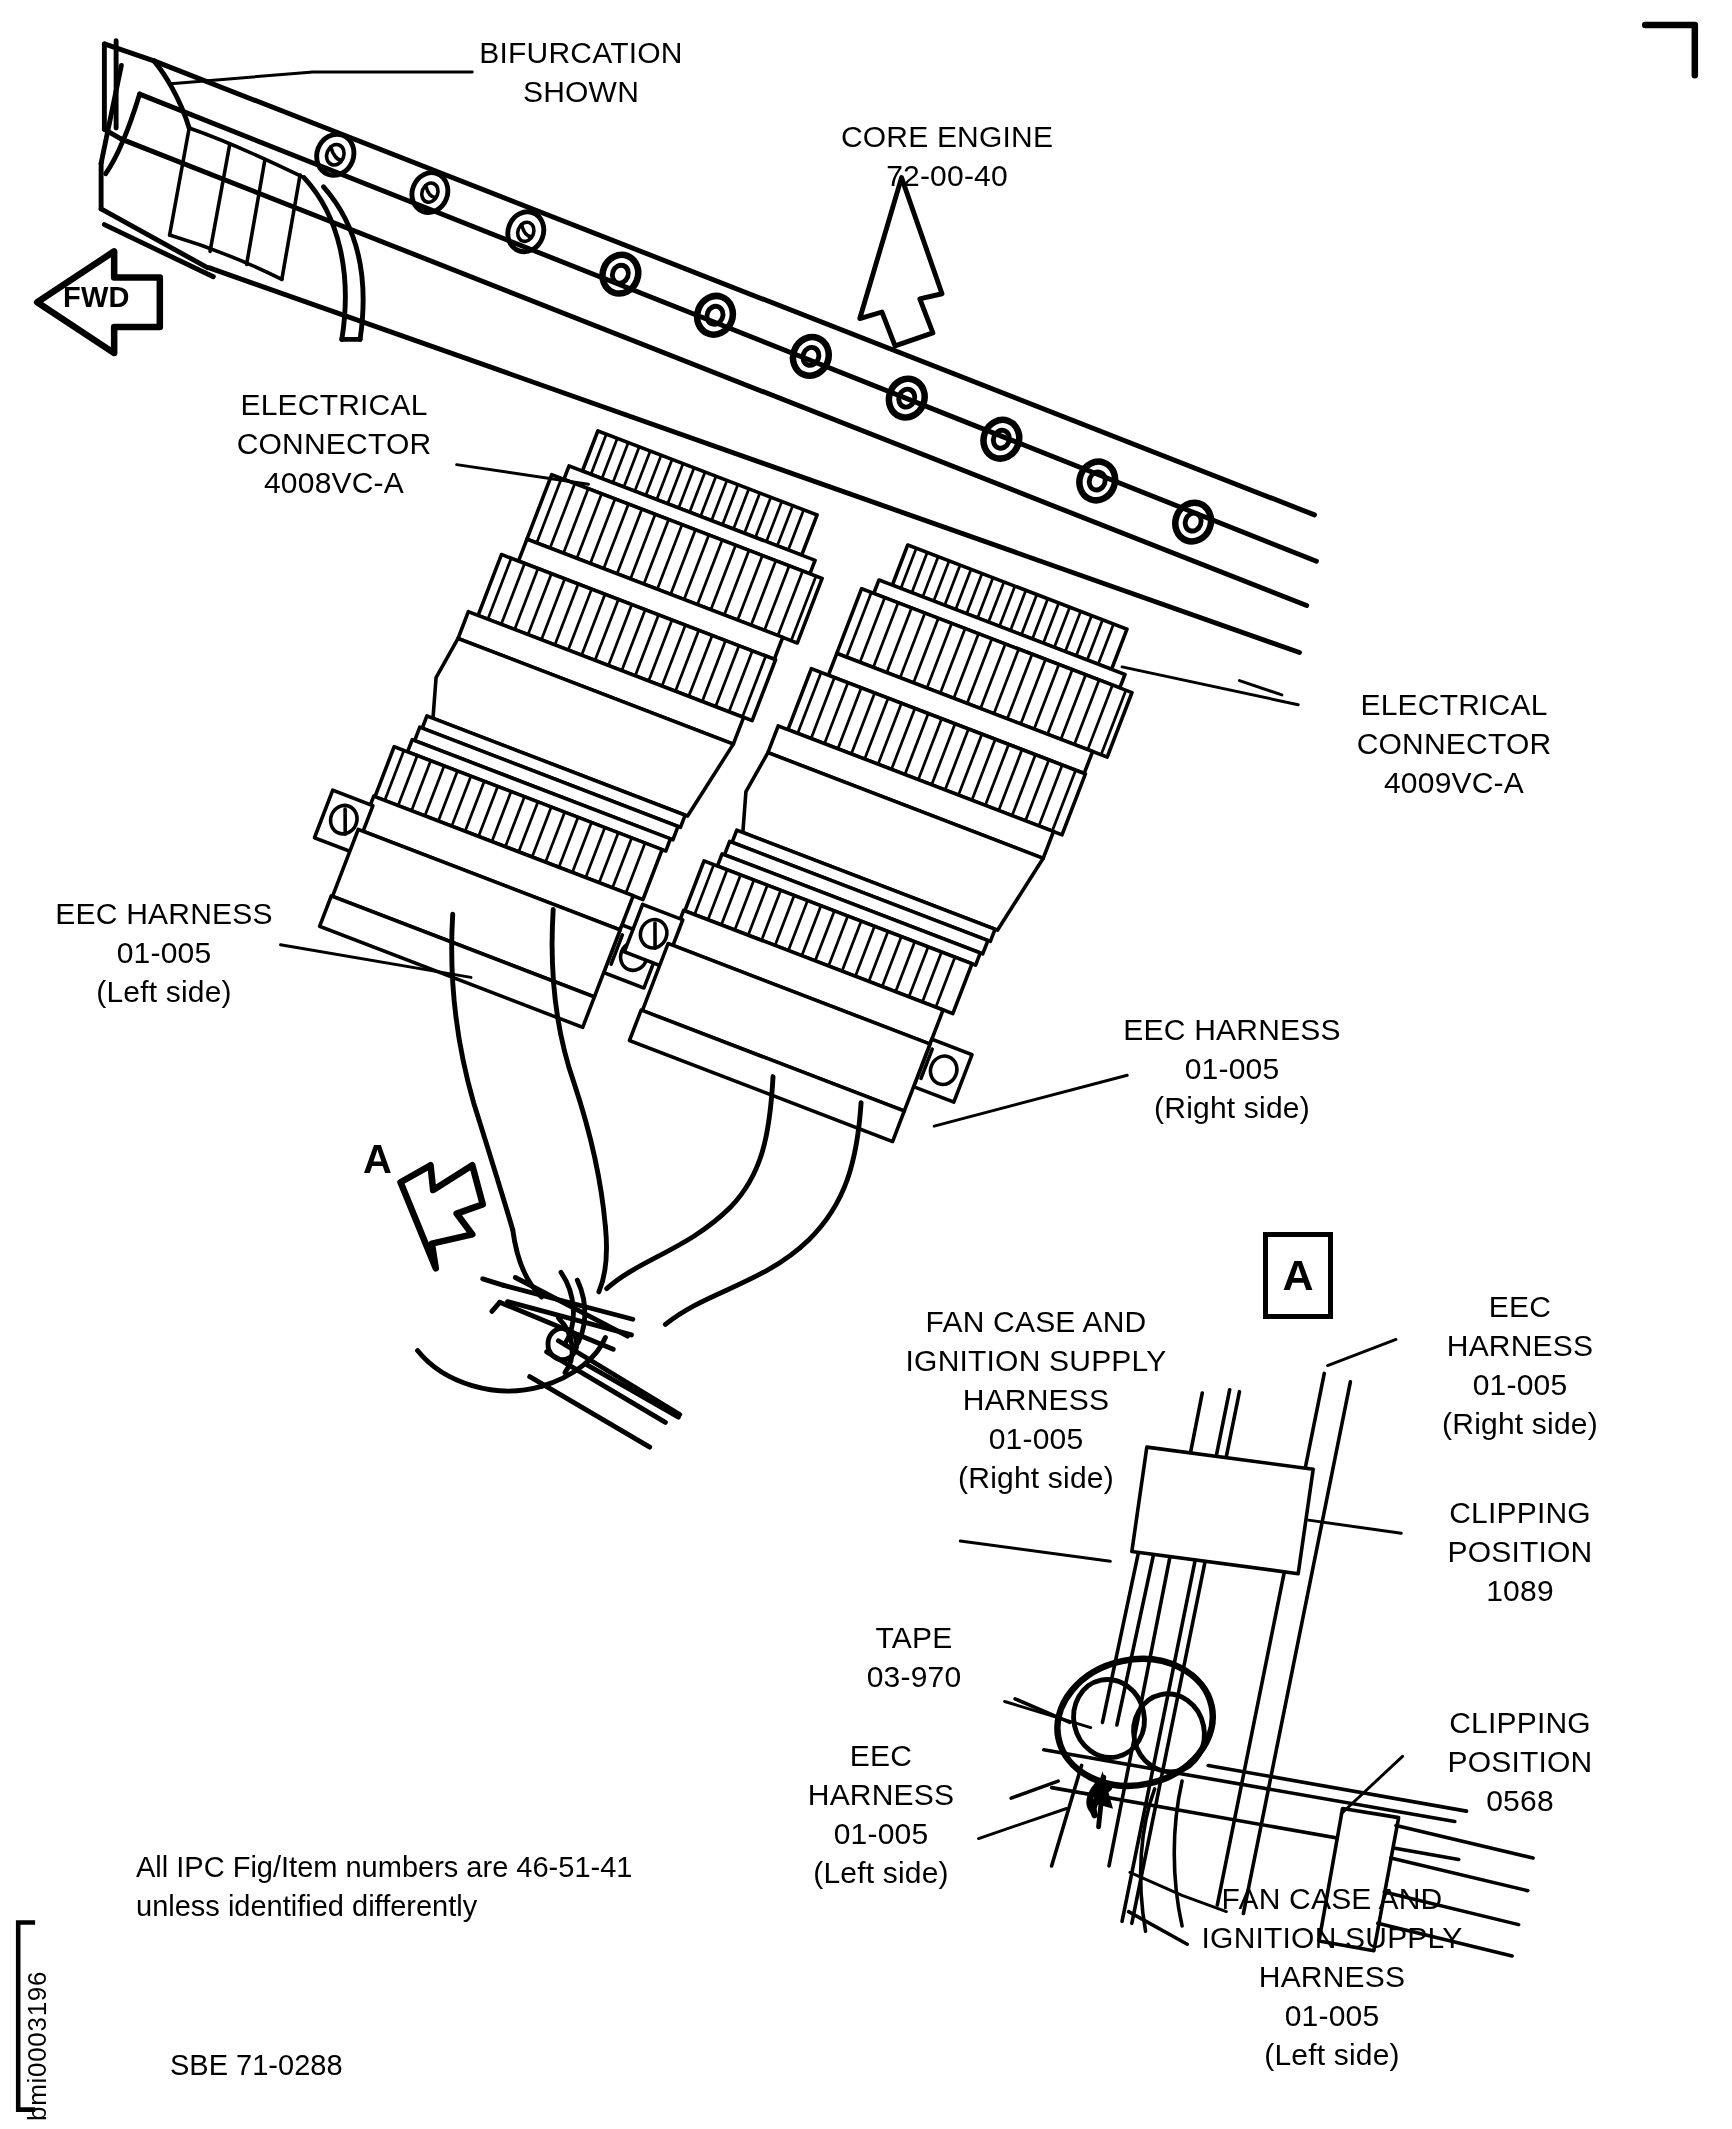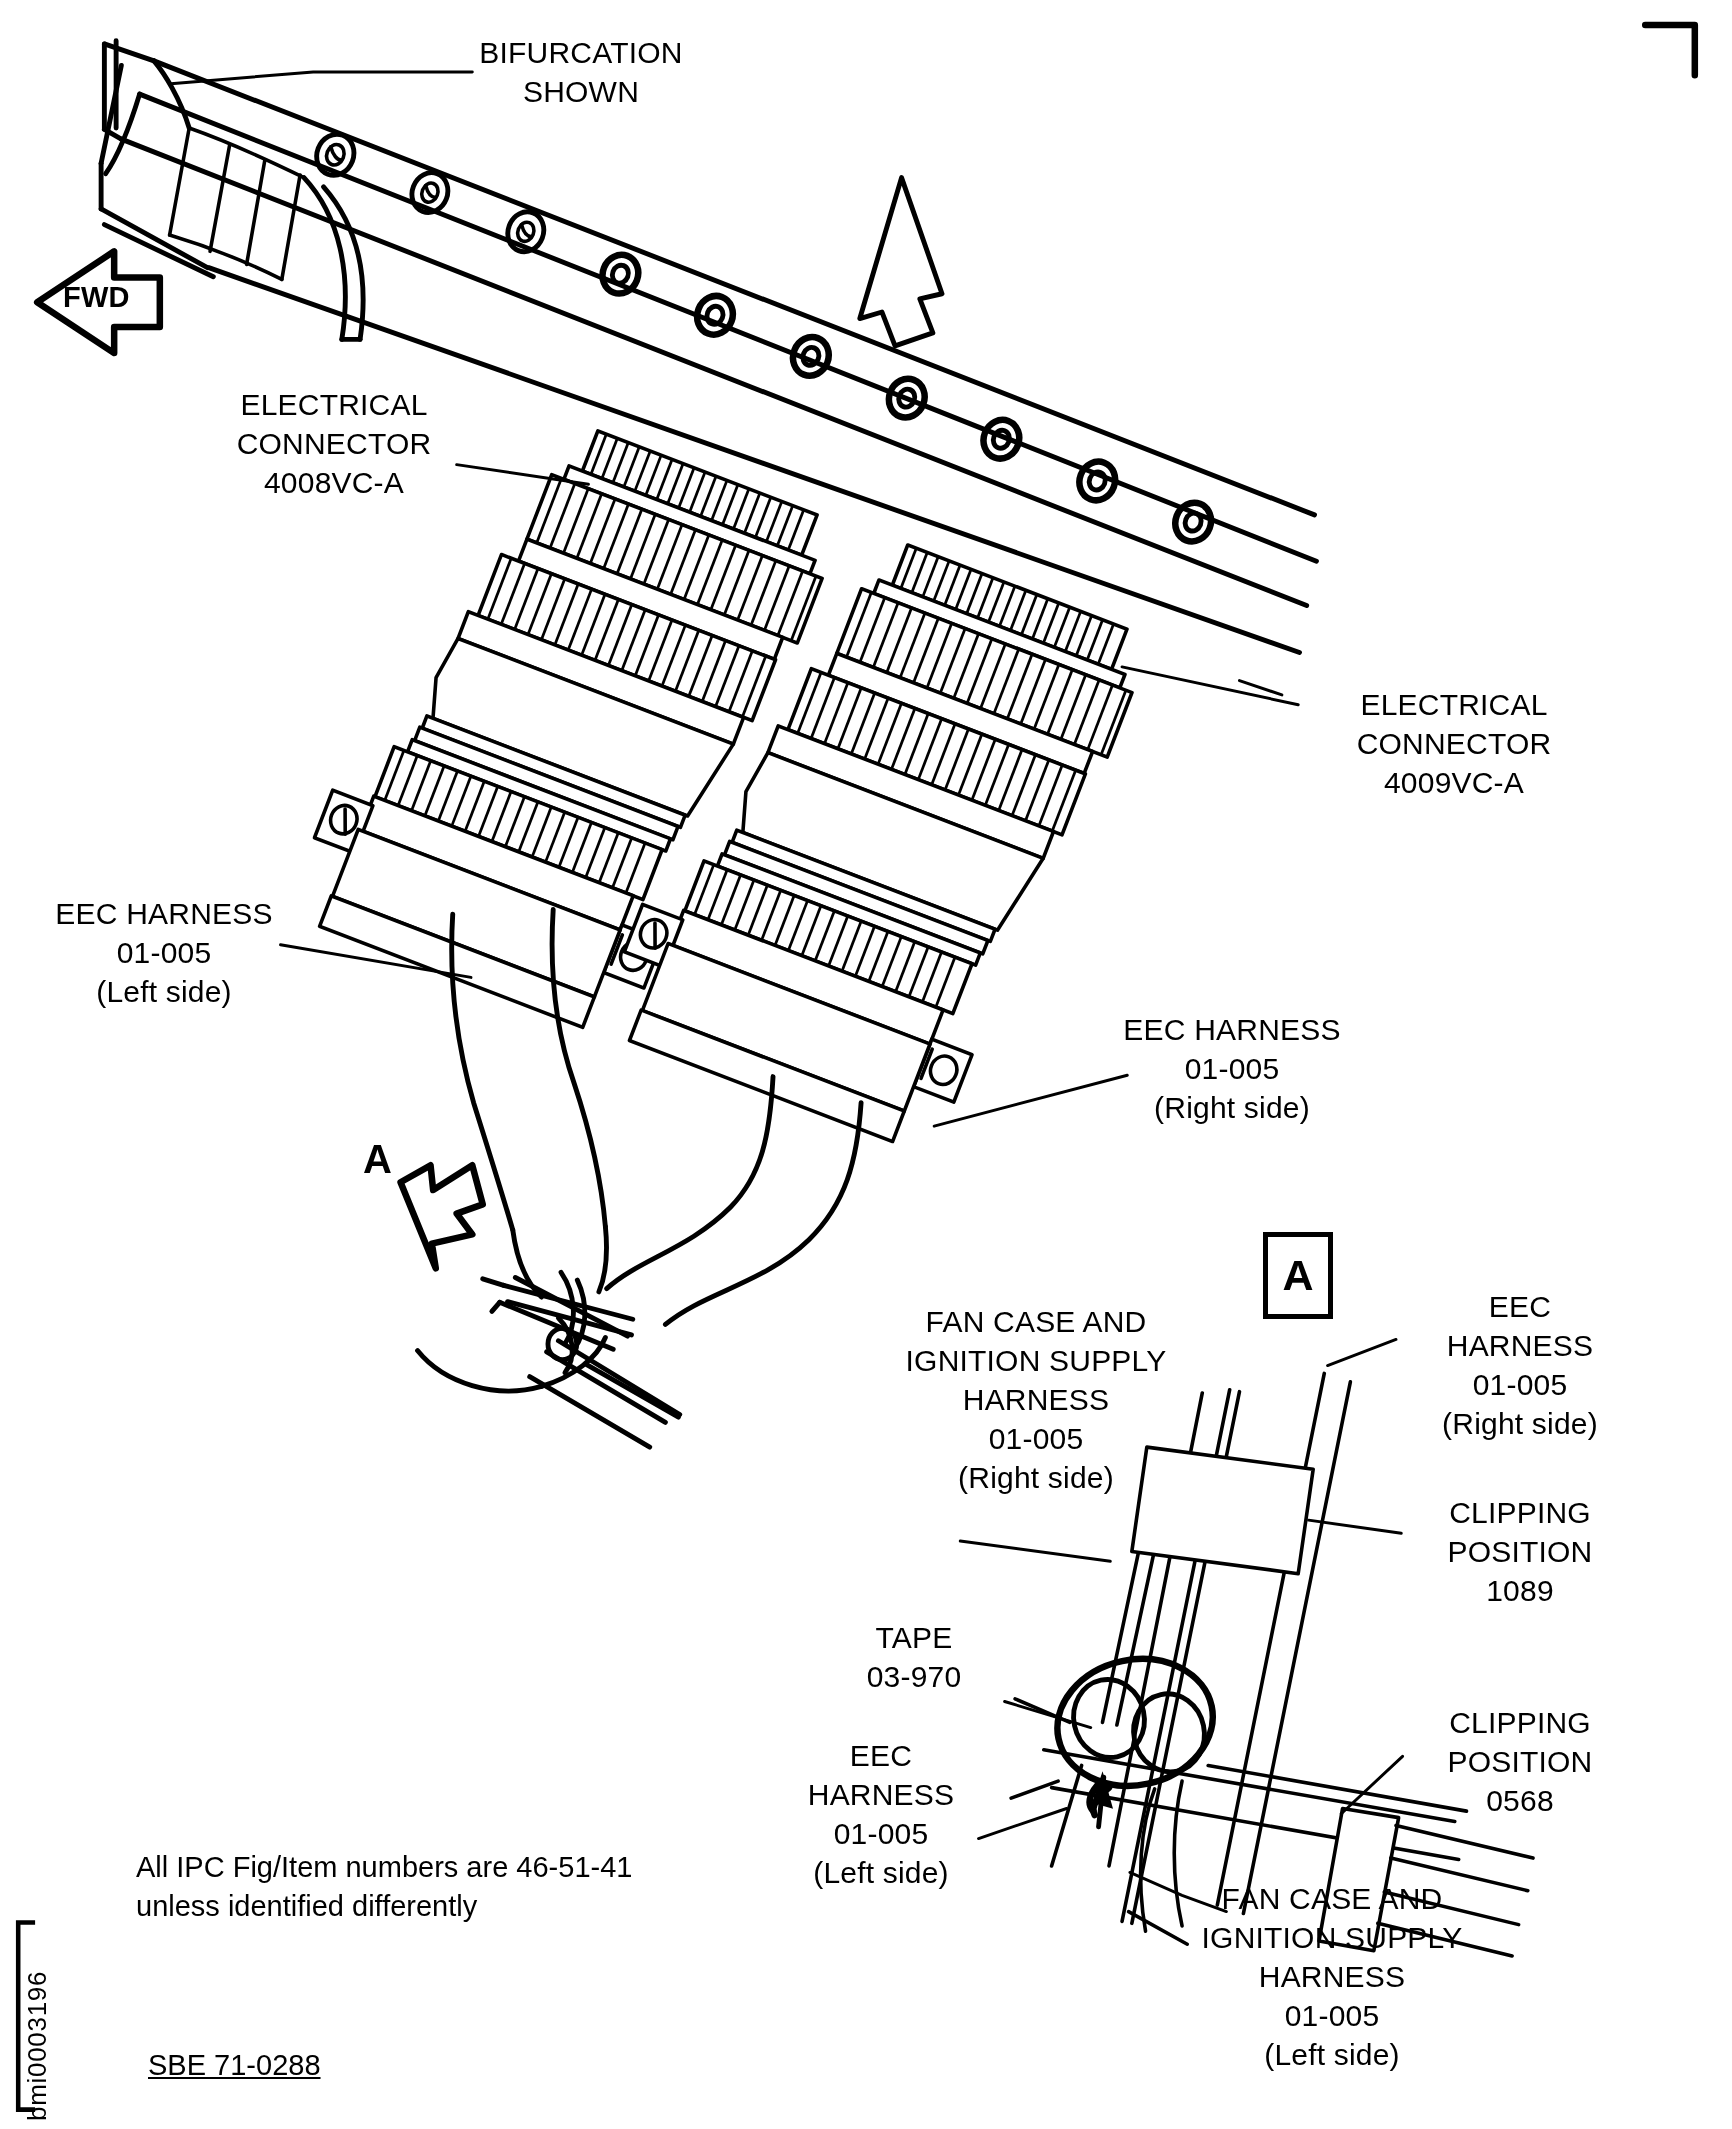--- a/index.html
+++ b/index.html
@@ -545,20 +545,22 @@
     </g>
   </svg>
 
   <div class="boxedA" style="left:1263px; top:1232px; width:60px; height:77px;">
     <span>A</span>
   </div>
 
   <div class="lbl ctr" style="left:581px; top:33px;">BIFURCATION
 SHOWN</div>
 
+  <div class="lbl ctr" style="left:947px; top:117px;">CORE ENGINE
+72-00-40</div>
 
   <div class="lbl" style="left:63px; top:279px; font-size:29px; font-weight:bold;">FWD</div>
 
   <div class="lbl ctr" style="left:334px; top:385px;">ELECTRICAL
 CONNECTOR
 4008VC-A</div>
 
   <div class="lbl ctr" style="left:1454px; top:685px;">ELECTRICAL
 CONNECTOR
 4009VC-A</div>
@@ -603,21 +605,21 @@
 
   <div class="lbl ctr" style="left:1332px; top:1879px;">FAN CASE AND
 IGNITION SUPPLY
 HARNESS
 01-005
 (Left side)</div>
 
   <div class="note" style="left:136px; top:1848px;">All IPC Fig/Item numbers are 46-51-41
 unless identified differently</div>
 
-  <div class="note" style="left:148px; top:2046px;text-decoration:underline;">SBE 71-0288</div>
+  <div class="note" style="left:170px; top:2046px;">SBE 71-0288</div>
 
   <div class="vertnum" style="left:22px; top:1938px; height:183px;">bmi0003196</div>
 
   <svg style="position:absolute; left:13px; top:1918px; width:39px; height:196px;" viewBox="0 0 60 300">
     <path d="M 34 6 L 8 6 L 8 294 L 34 294" fill="none" stroke="#000" stroke-width="7"></path>
   </svg>
 
 </div>
 
 

